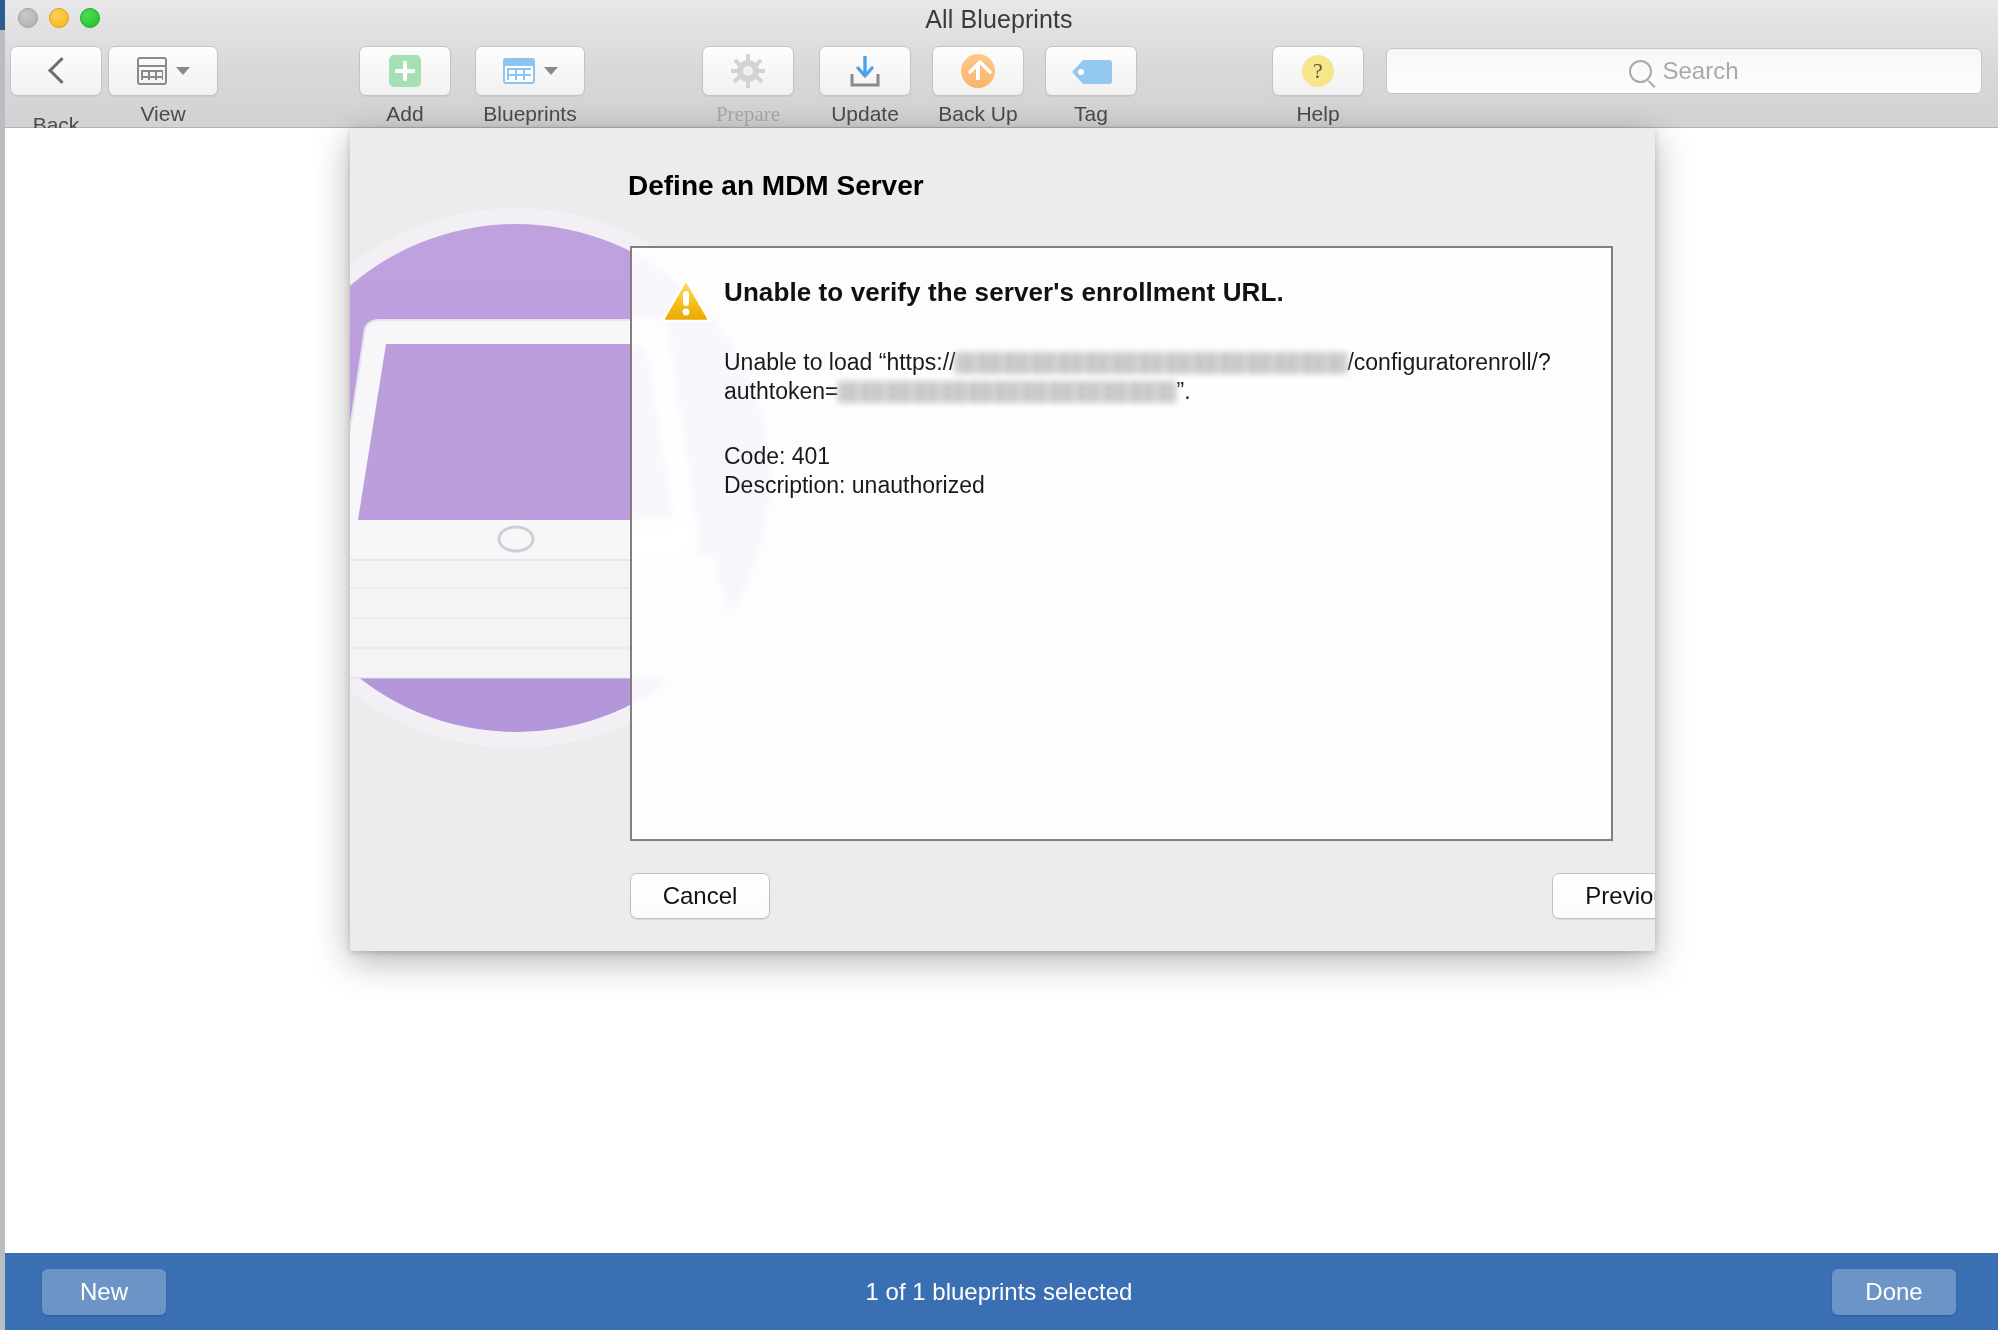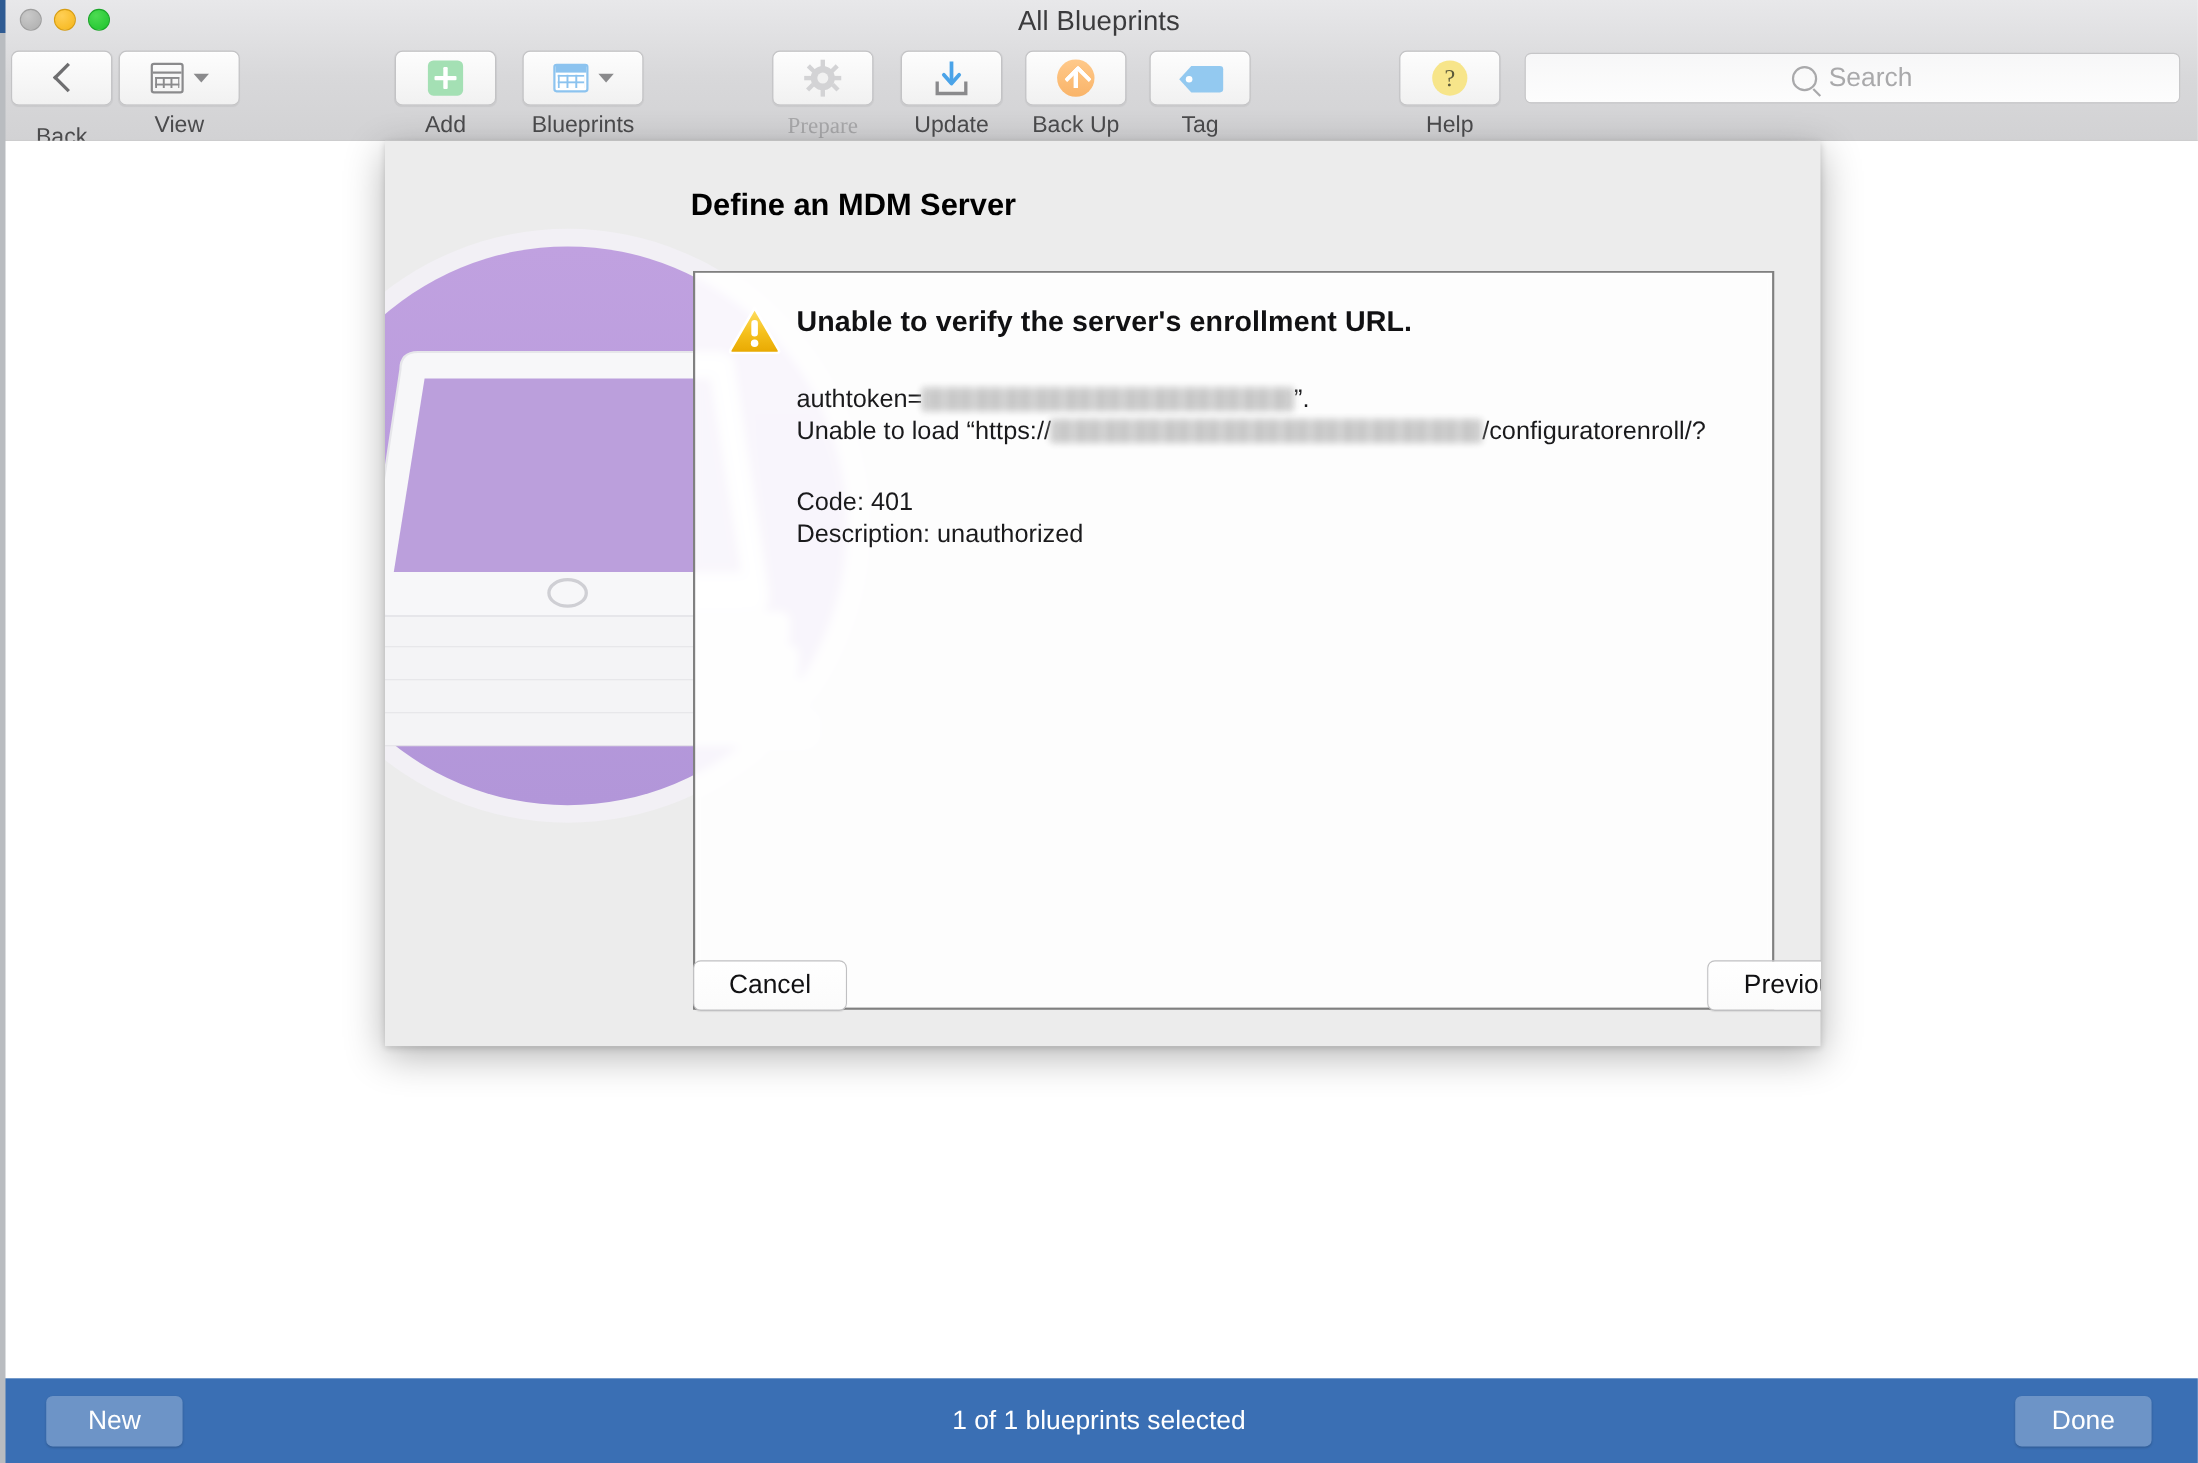--- a/index.html
+++ b/index.html
@@ -318,21 +318,21 @@
     background: linear-gradient(to bottom, #c0a1e0, #b296d9);
   }
   #illus-stack { position: absolute; left: 0; top: 0; width: 540px; height: 540px; }
 
   
   #error-panel {
     position: absolute;
     left: 280px;
     top: 118px;
     width: 983px;
-    height: 672px;
+    height: 595px;
     background: rgba(255,255,255,0.90);
     border: 2px solid #808080;
     box-sizing: border-box;
     backdrop-filter: blur(4px);
   }
 
   #warn-icon {
     position: absolute;
     left: 30px;
     top: 30px;
@@ -593,24 +593,24 @@
             <path d="M24 2 L46 40 Q47 43 44 43 L4 43 Q1 43 2 40 Z" fill="url(#wg)" stroke="#ffffff" stroke-width="2.4" stroke-linejoin="round"></path>
             <rect x="21" y="13" width="6" height="15" rx="3" fill="#ffffff"></rect>
             <circle cx="24" cy="34" r="3.4" fill="#ffffff"></circle>
           </svg>
         </span>
 
         <div id="error-heading">Unable to verify the server's enrollment URL.</div>
 
         <div id="error-body">
           <div class="body-line">
-            <span>authtoken=</span><span class="redact" id="redact-token"></span><span>”.</span>
+            <span>Unable to load “https://</span><span class="redact" id="redact-host"></span><span>/configuratorenroll/?</span>
           </div>
           <div class="body-line">
-            <span>Unable to load “https://</span><span class="redact" id="redact-host"></span><span>/configuratorenroll/?</span>
+            <span>authtoken=</span><span class="redact" id="redact-token"></span><span>”.</span>
           </div>
           <div class="body-gap"></div>
           <div>Code: 401</div>
           <div>Description: unauthorized</div>
         </div>
       </div>
 
       <div id="btn-cancel" class="sheet-btn plain">Cancel</div>
       <div id="btn-previous" class="sheet-btn plain">Previous</div>
 

